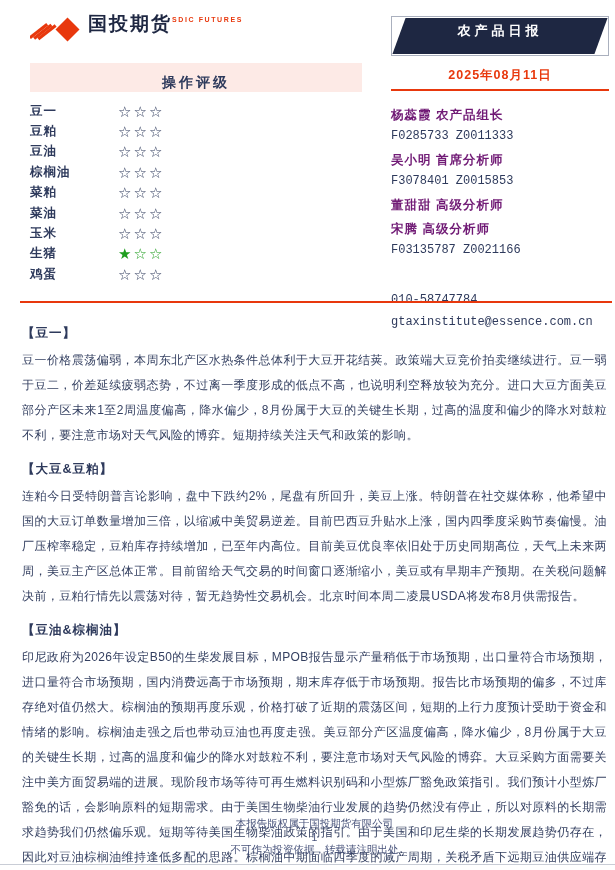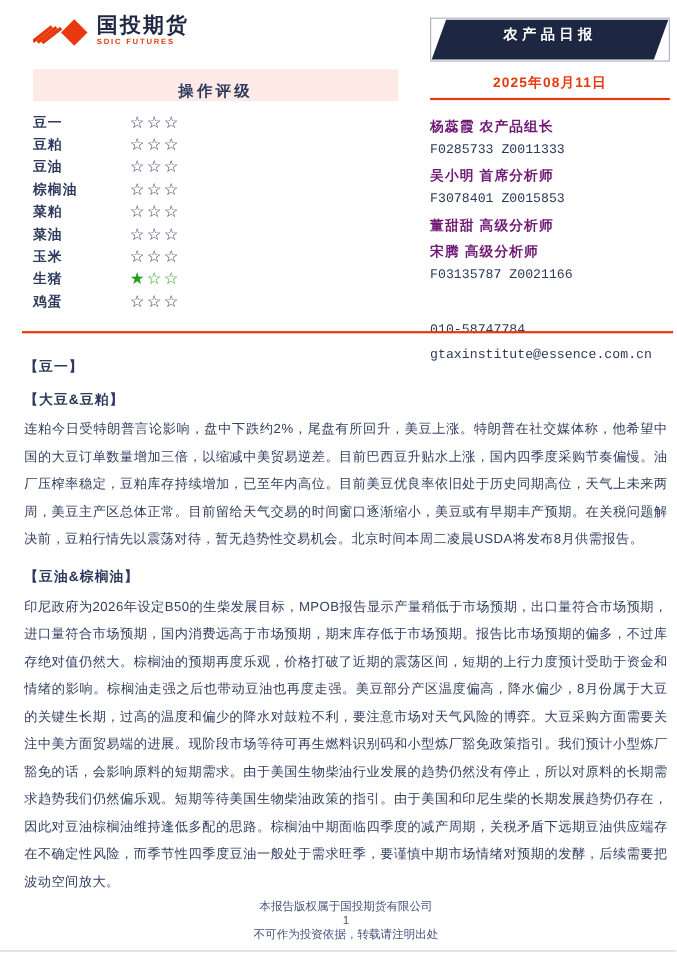--- a/index.html
+++ b/index.html
@@ -9,21 +9,21 @@
     font-family:"Liberation Sans","DejaVu Sans",sans-serif;
     color:#2e3a5c; overflow:hidden;
   }
   
   .header-area { display:flex; justify-content:space-between; padding:14px 4px 0 30px; }
   .left-col { width:332px; }
   .right-col { width:218px; margin-right:2px; }
 
   .logo { display:flex; align-items:flex-start; gap:6px; height:40px; }
   .logo-mark { width:52px; height:32px; margin-top:2px; }
-  .logo-text-stack { display:flex; flex-direction:column; line-height:1; }
+  .logo-text-stack { display:flex; line-height:1; }
   .logo-cn { font-size:19px; font-weight:bold; color:#1e2742; letter-spacing:2px; }
   .logo-en { font-size:7px; font-weight:bold; color:#e8380d; letter-spacing:1.6px; margin-top:2px; }
 
   .banner { position:relative; height:40px; border:1px solid #aab0be; margin-top:2px; }
   .banner::before { content:""; position:absolute; left:7px; right:7px; top:1px; bottom:1px;
     background:#1e2742; transform:skewX(-20deg); }
   .banner-title { position:relative; z-index:1; display:block; text-align:center;
     color:#ffffff; font-weight:bold; font-size:13px; letter-spacing:4px; line-height:28px; }
   .date-line { margin-top:11px; text-align:center; color:#e8380d; font-weight:bold; font-size:12.5px; letter-spacing:1px; }
   .date-underline { border-bottom:2px solid #e8380d; margin-top:5px; }
@@ -147,20 +147,21 @@
         <div>010-58747784</div>
         <div>gtaxinstitute@essence.com.cn</div>
       </div>
     </div>
   </div>
 
   <div class="red-divider"></div>
 
   <div class="report-body">
       <div class="section-heading">【豆一】</div>
+      <div class="section-para">豆一价格震荡偏弱，本周东北产区水热条件总体利于大豆开花结荚。政策端大豆竞价拍卖继续进行。豆一弱于豆二，价差延续疲弱态势，不过离一季度形成的低点不高，也说明利空释放较为充分。进口大豆方面美豆部分产区未来1至2周温度偏高，降水偏少，8月份属于大豆的关键生长期，过高的温度和偏少的降水对鼓粒不利，要注意市场对天气风险的博弈。短期持续关注天气和政策的影响。</div>
       <div class="section-heading">【大豆&amp;豆粕】</div>
       <div class="section-para">连粕今日受特朗普言论影响，盘中下跌约2%，尾盘有所回升，美豆上涨。特朗普在社交媒体称，他希望中国的大豆订单数量增加三倍，以缩减中美贸易逆差。目前巴西豆升贴水上涨，国内四季度采购节奏偏慢。油厂压榨率稳定，豆粕库存持续增加，已至年内高位。目前美豆优良率依旧处于历史同期高位，天气上未来两周，美豆主产区总体正常。目前留给天气交易的时间窗口逐渐缩小，美豆或有早期丰产预期。在关税问题解决前，豆粕行情先以震荡对待，暂无趋势性交易机会。北京时间本周二凌晨USDA将发布8月供需报告。</div>
       <div class="section-heading">【豆油&amp;棕榈油】</div>
       <div class="section-para">印尼政府为2026年设定B50的生柴发展目标，MPOB报告显示产量稍低于市场预期，出口量符合市场预期，进口量符合市场预期，国内消费远高于市场预期，期末库存低于市场预期。报告比市场预期的偏多，不过库存绝对值仍然大。棕榈油的预期再度乐观，价格打破了近期的震荡区间，短期的上行力度预计受助于资金和情绪的影响。棕榈油走强之后也带动豆油也再度走强。美豆部分产区温度偏高，降水偏少，8月份属于大豆的关键生长期，过高的温度和偏少的降水对鼓粒不利，要注意市场对天气风险的博弈。大豆采购方面需要关注中美方面贸易端的进展。现阶段市场等待可再生燃料识别码和小型炼厂豁免政策指引。我们预计小型炼厂豁免的话，会影响原料的短期需求。由于美国生物柴油行业发展的趋势仍然没有停止，所以对原料的长期需求趋势我们仍然偏乐观。短期等待美国生物柴油政策的指引。由于美国和印尼生柴的长期发展趋势仍存在，因此对豆油棕榈油维持逢低多配的思路。棕榈油中期面临四季度的减产周期，关税矛盾下远期豆油供应端存在不确定性风险，而季节性四季度豆油一般处于需求旺季，要谨慎中期市场情绪对预期的发酵，后续需要把波动空间放大。</div>
     </div>
 
   <div class="footer">
     <span class="footer-left">本报告版权属于国投期货有限公司</span>
     <span class="footer-page">1</span>
     <span class="footer-right">不可作为投资依据，转载请注明出处</span>

